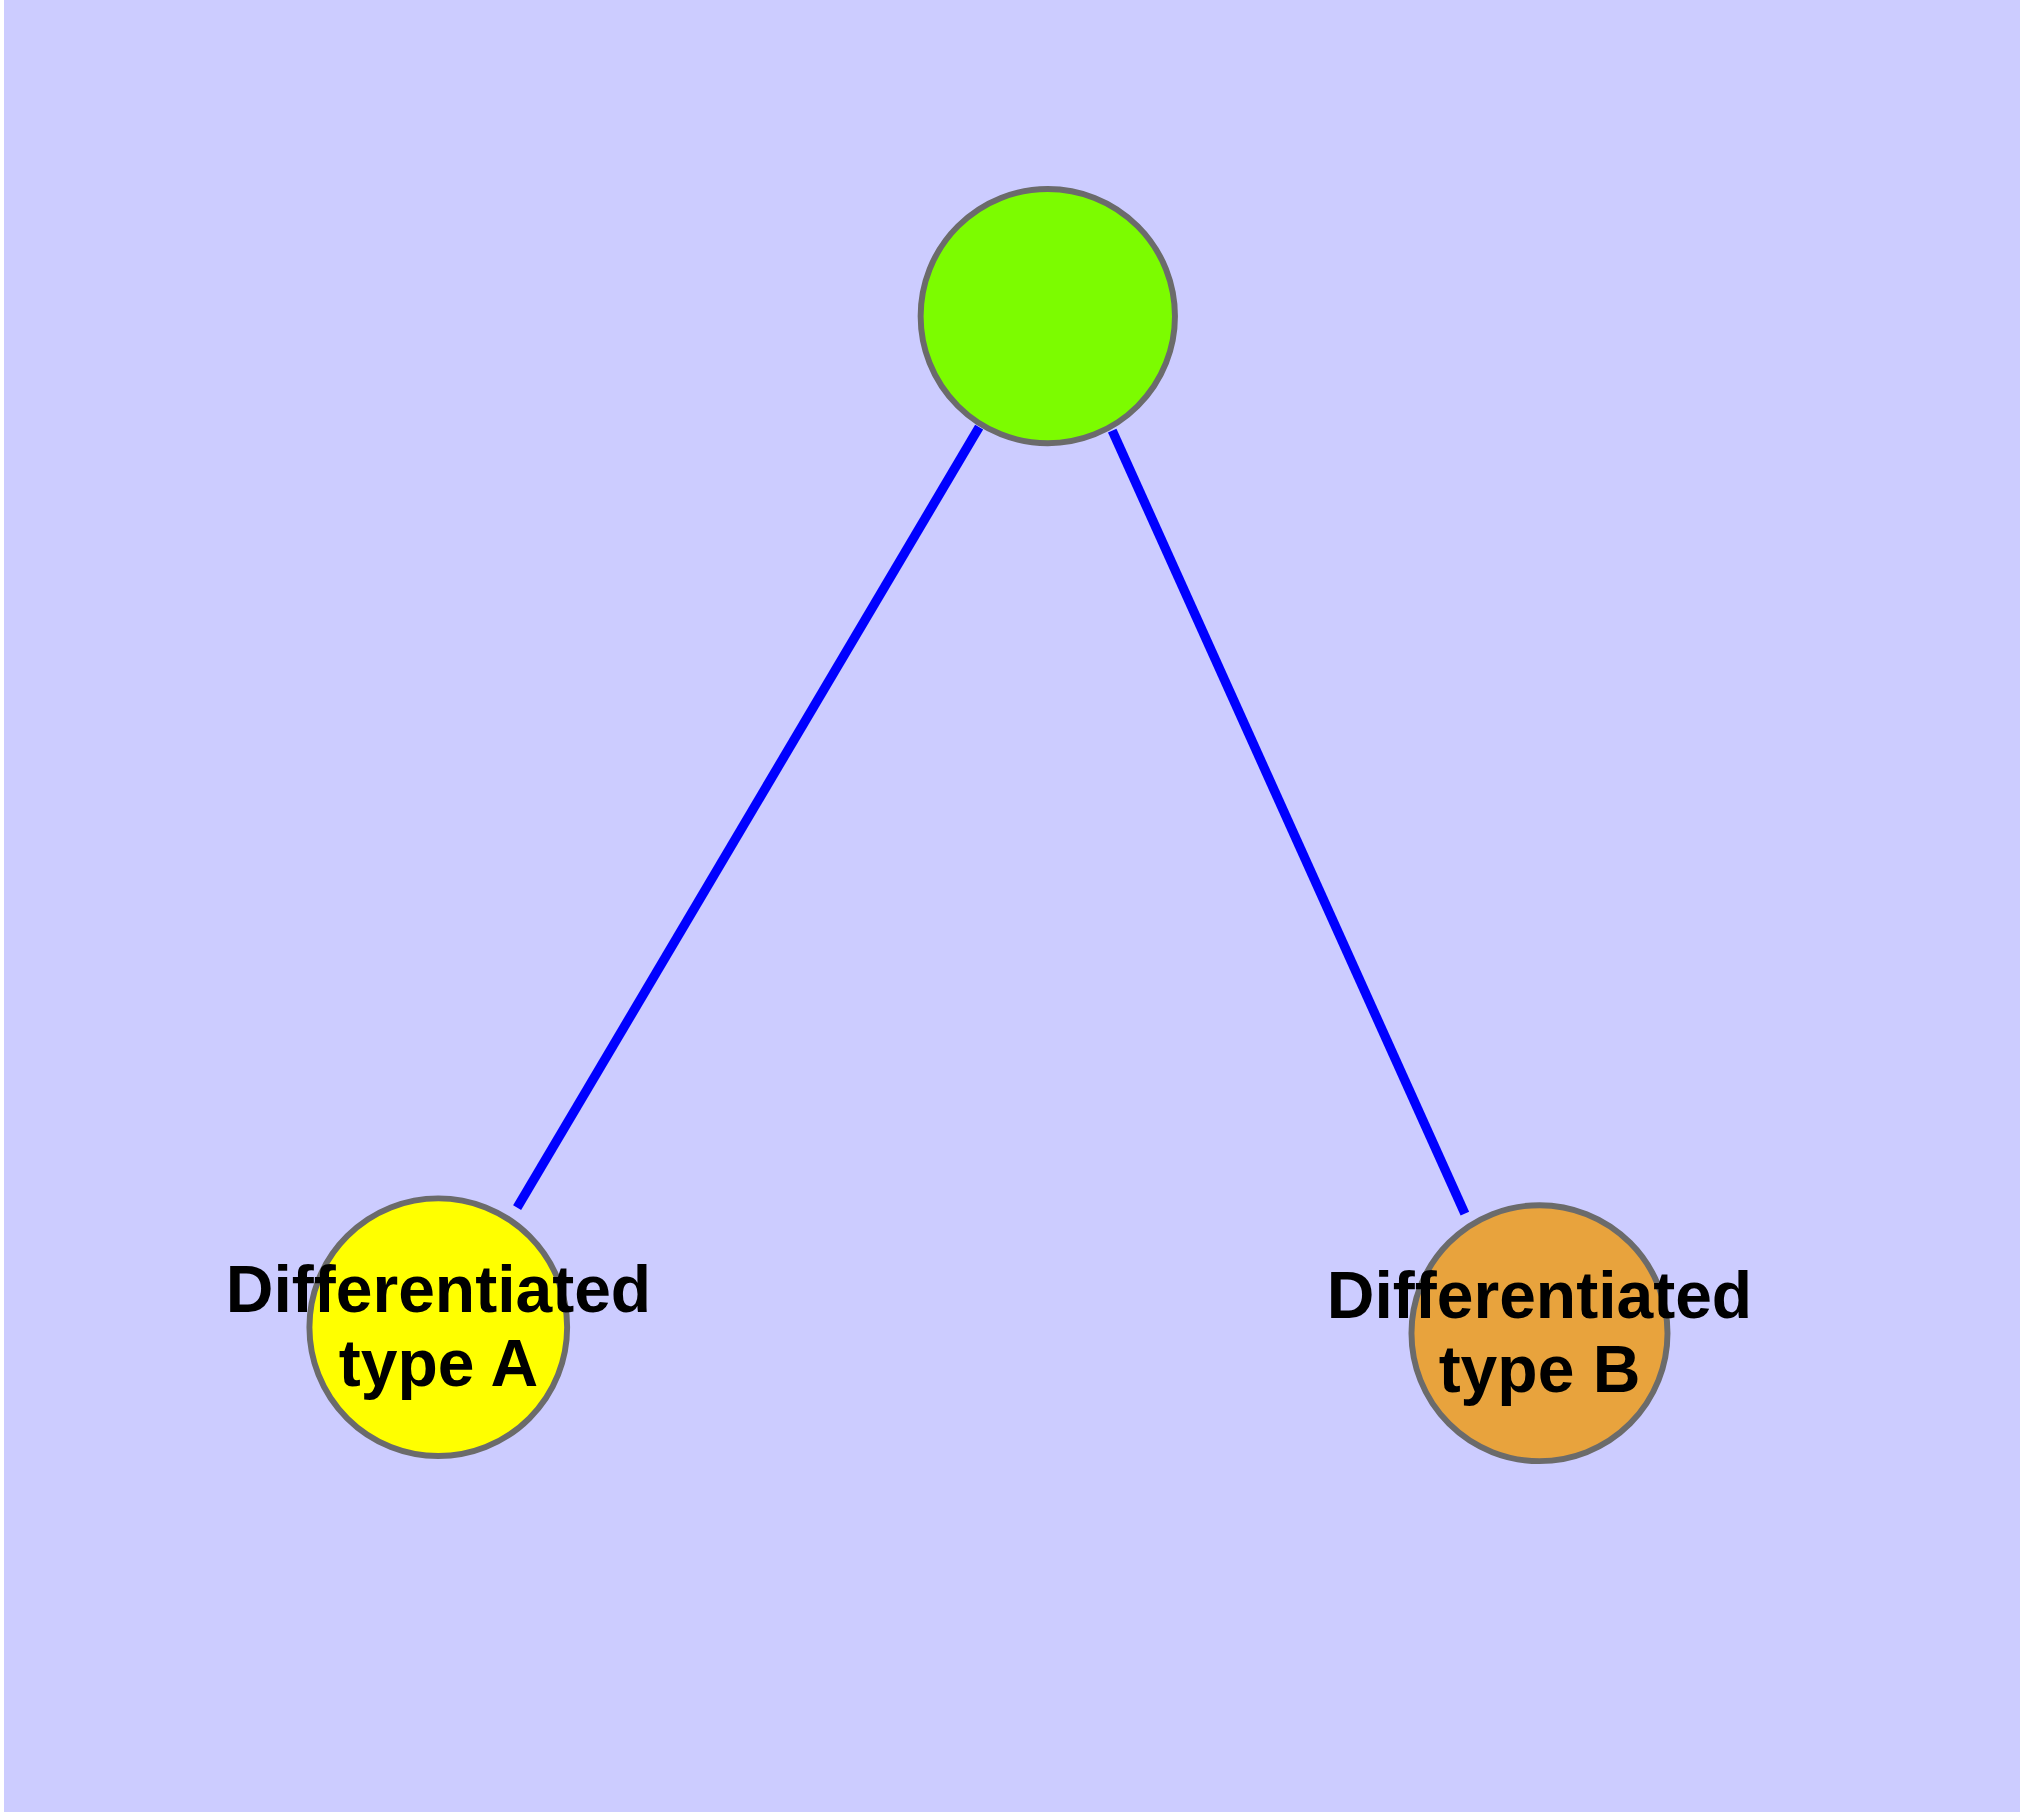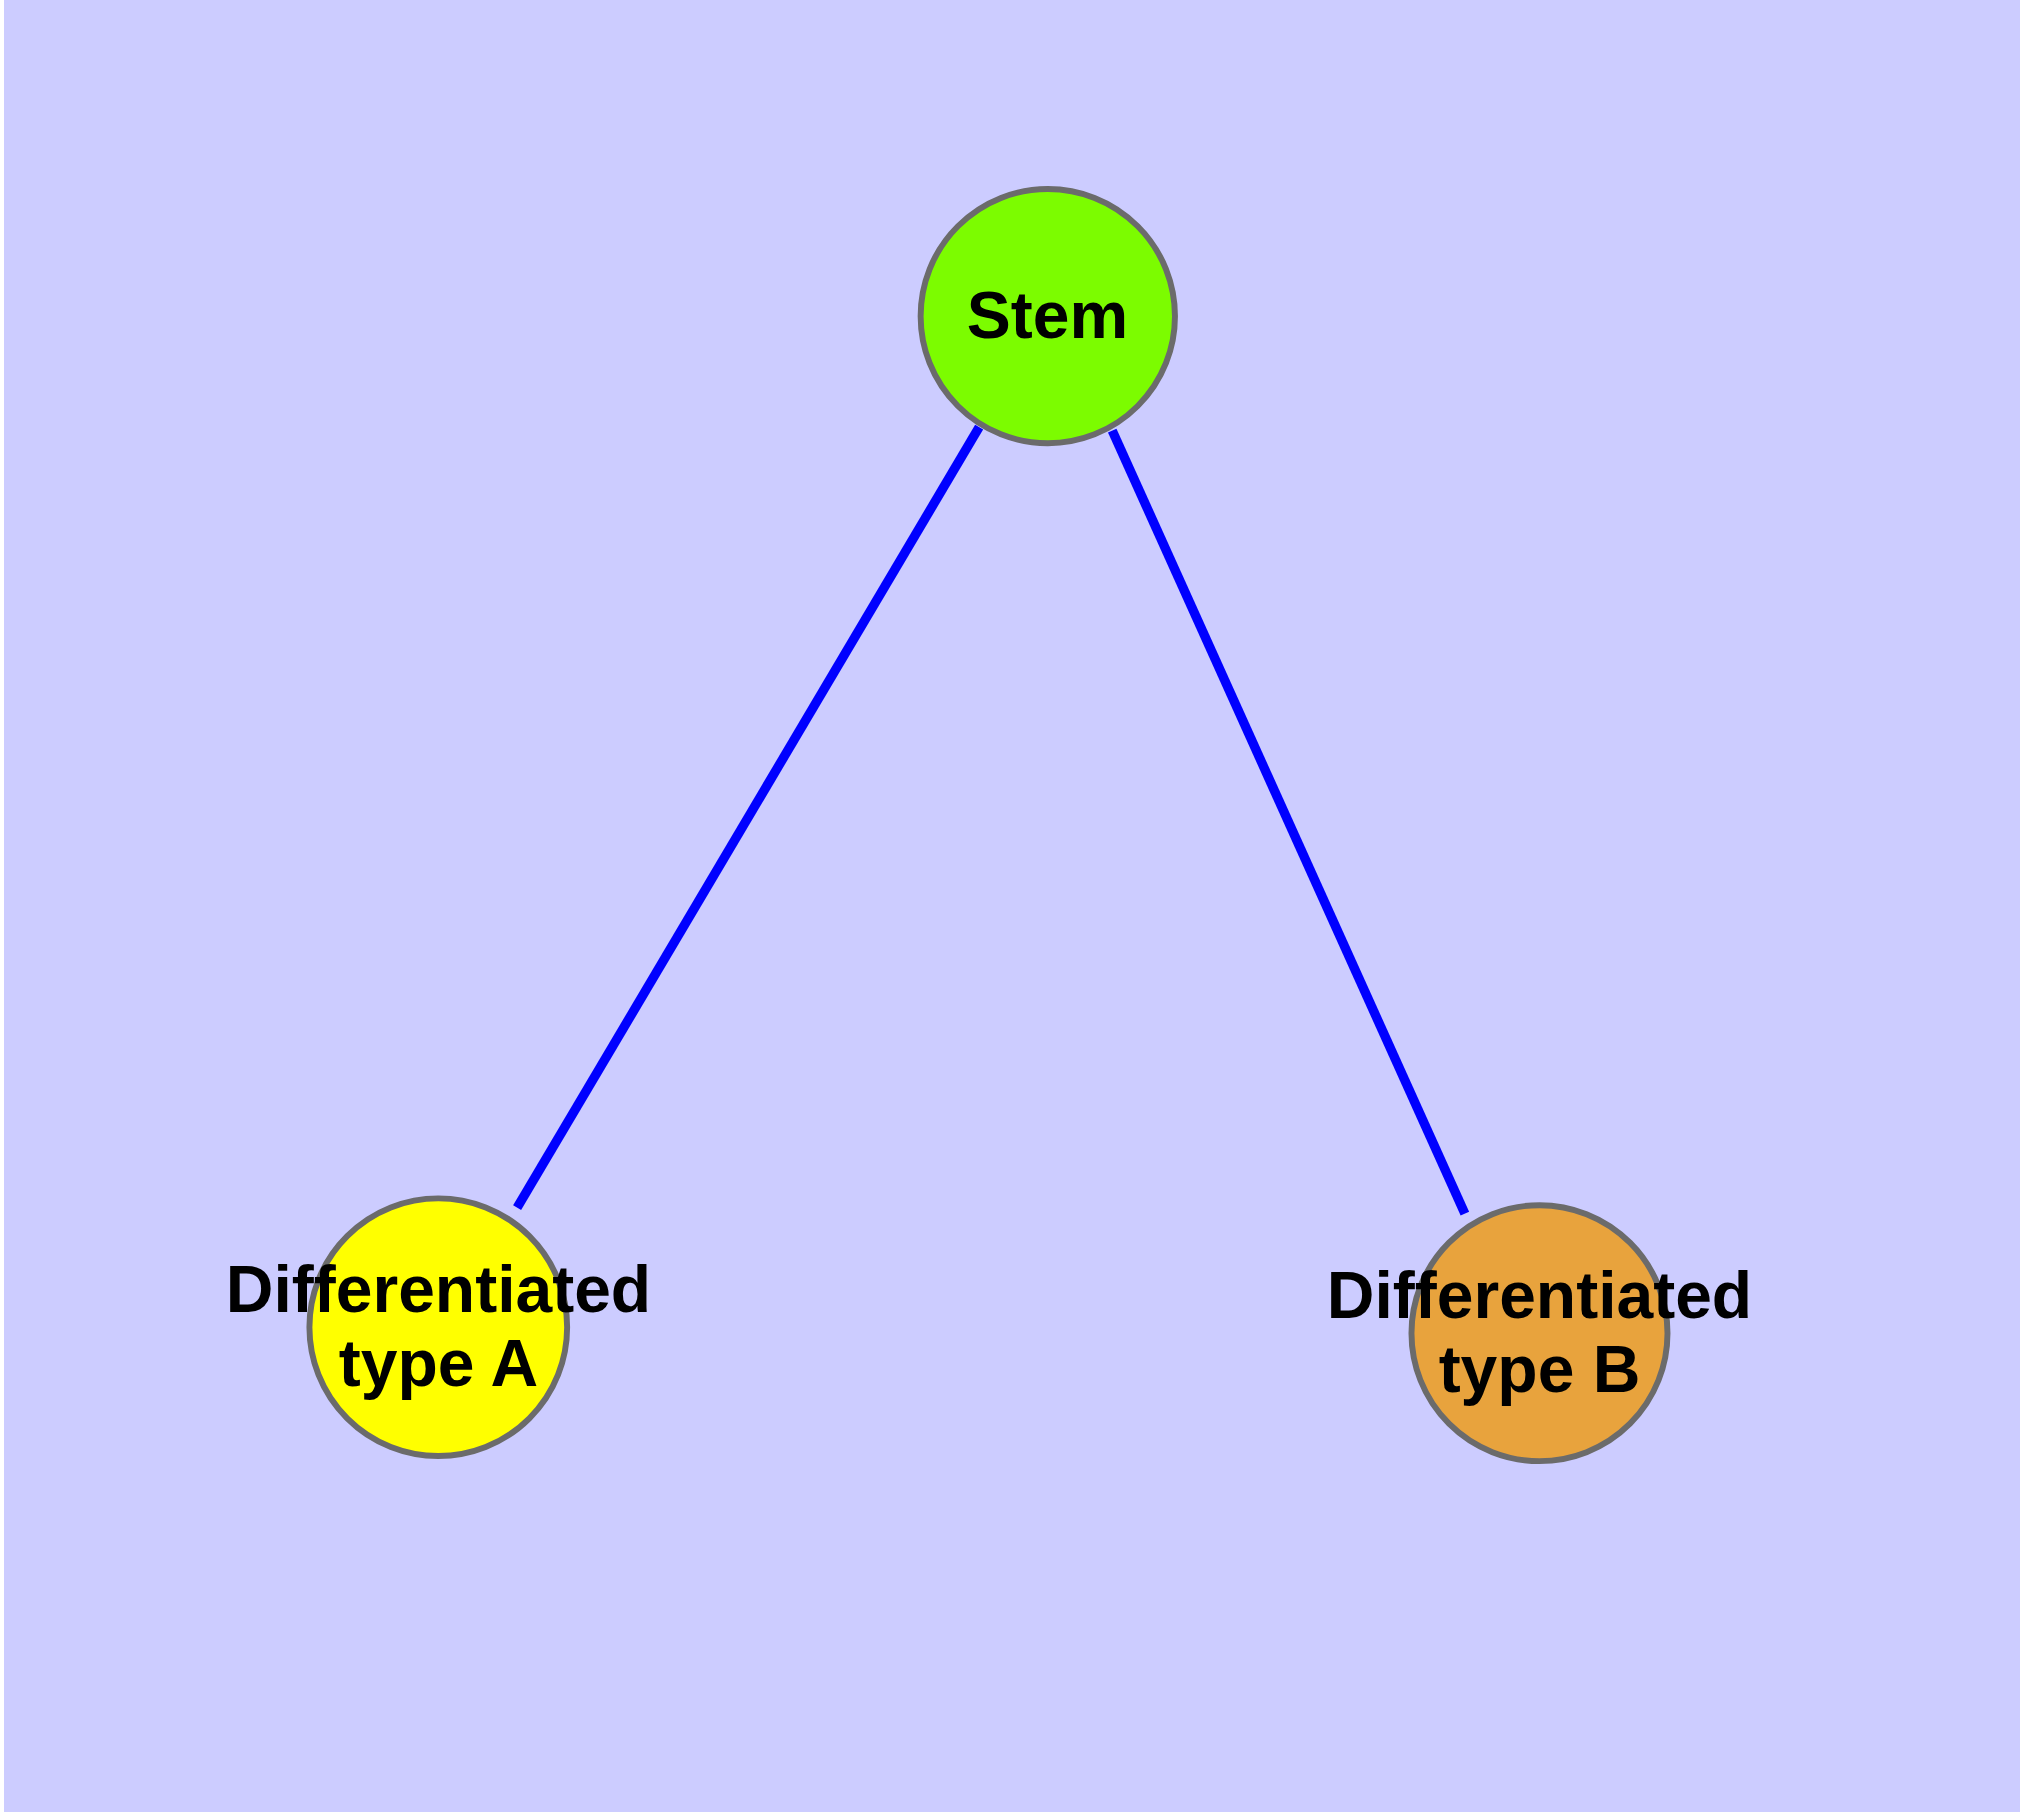--- a/index.html
+++ b/index.html
@@ -72,21 +72,20 @@
       <line id="edge-0" x1="1155" y1="504" x2="610" y2="1425" stroke="#0000FF" stroke-width="11" stroke-linecap="butt"></line>
       <line id="edge-1" x1="1312" y1="508" x2="1728" y2="1432" stroke="#0000FF" stroke-width="11" stroke-linecap="butt"></line>
     </g>
     <g id="node-layer">
       <circle id="node-0" cx="1236" cy="373" r="150" fill="#7CFC00" stroke="#6B6B6B" stroke-width="7"></circle>
       <circle id="node-1" cx="517" cy="1566" r="152" fill="#FFFF00" stroke="#6B6B6B" stroke-width="7"></circle>
       <circle id="node-2" cx="1816" cy="1573" r="151" fill="#E8A33D" stroke="#6B6B6B" stroke-width="7"></circle>
     </g>
   </svg>
 
-  <div id="label-stem" class="node-label" style="top: 279px;">Stem</div>
 
   <div id="label-diffA" class="node-label" style="top: 1253px;">Differentiated
 type A</div>
 
   <div id="label-diffB" class="node-label" style="top: 1259px;">Differentiated
 type B</div>
 
 </div>
 
 

